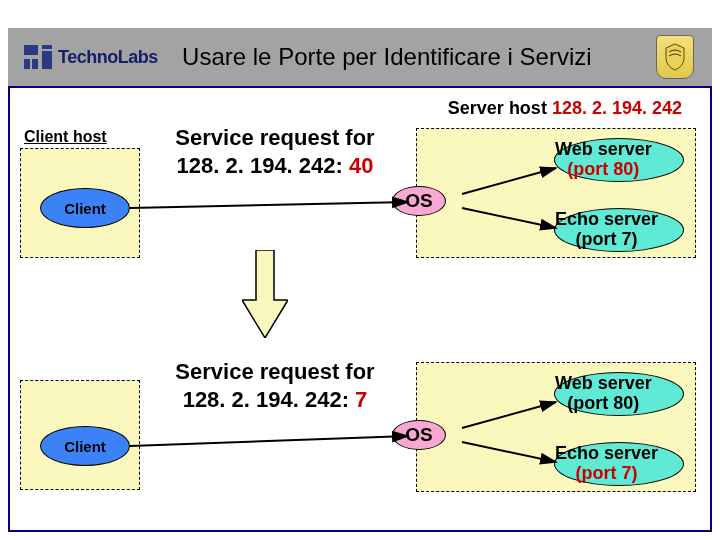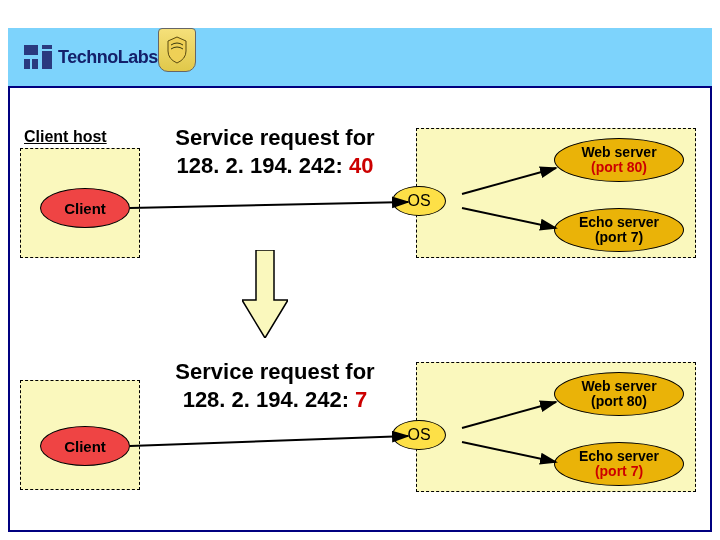--- a/index.html
+++ b/index.html
@@ -17,22 +17,23 @@
     position: absolute;
     left: 8px; top: 28px; right: 8px; bottom: 8px;
     border: 2px solid #000080;
     background: #fff;
   }
   .title-bar {
     position: absolute;
     left: 8px; top: 28px; width: 704px; height: 60px;
     border-bottom: 2px solid #000080;
     display: flex;
+    align-items: center;
     z-index: 5;
-    background: #7dd3fc;
+    background: #a3a3a3;
   }
   .logo-block {
     display: flex; align-items: center; gap: 4px;
     margin-left: 16px;
   }
   .logo-text { font-weight: bold; font-size: 18px; color: #14206a; letter-spacing: -0.5px;}
   .title-text {
     flex: 1;
     text-align: center;
     font-size: 24px;
@@ -74,56 +75,56 @@
 
   .client-host-label {
     position: absolute;
     font-weight: bold;
     font-size: 16px;
   }
 
   .client-oval {
     position: absolute;
     width: 90px; height: 40px;
-    background: #ef4444;
+    background: #3b82f6;
     border: 1.5px solid #000;
     border-radius: 50%;
     display: flex; align-items: center; justify-content: center;
     font-weight: bold; font-size: 15px;
   }
 
   .server-box {
     position: absolute;
     right: 14px;
     width: 280px; height: 130px;
     background: #faf8bd;
     border: 1.5px dashed #000;
   }
   .server-box.top { top: 38px; }
   .server-box.bot { top: 272px; }
 
   .os-oval {
     position: absolute;
     width: 54px; height: 30px;
-    background: #fde047;
+    background: #f9a8d4;
     border: 1.5px solid #000;
     border-radius: 50%;
     display:flex; align-items:center; justify-content:center;
-    font-weight: normal; font-size: 16px;
+    font-weight: bold; font-size: 19px;
   }
 
   .srv-oval {
     position: absolute;
     width: 130px; height: 44px;
-    background: #eab308;
+    background: #5eead4;
     border: 1.5px solid #000;
     border-radius: 50%;
-    display:flex; align-items:center; justify-content:center;
+    display:flex; align-items:center; justify-content:flex-start;
     text-align:center;
-    font-weight: bold; font-size: 14px;
+    font-weight: bold; font-size: 18px;
     line-height: 1.1;
   }
   .port-red { color: #cc0000; }
 
   .req-text {
     position: absolute;
     font-weight: bold;
     font-size: 22px;
     text-align: center;
     line-height: 1.25;
@@ -152,30 +153,34 @@
   <div class="logo-block">
     <svg width="30" height="28" viewBox="0 0 30 28">
       <rect x="0" y="2" width="14" height="10" fill="#2a3a7f"></rect>
       <rect x="0" y="16" width="6" height="10" fill="#2a3a7f"></rect>
       <rect x="8" y="16" width="6" height="10" fill="#2a3a7f"></rect>
       <rect x="18" y="8" width="10" height="18" fill="#2a3a7f"></rect>
       <rect x="18" y="2" width="10" height="4" fill="#2a3a7f"></rect>
     </svg>
     <span class="logo-text">TechnoLabs</span>
   </div>
+  <div class="title-text">Usare le Porte per Identificare i Servizi</div>
   <div class="crest">
     <svg width="26" height="30" viewBox="0 0 26 30">
       <path d="M13 2 L4 6 L4 16 Q4 24 13 28 Q22 24 22 16 L22 6 Z" fill="#efd056" stroke="#5a4a10"></path>
       <path d="M7 10 Q13 6 19 10 M7 14 Q13 10 19 14" stroke="#3a3a10" fill="none" stroke-width="1"></path>
     </svg>
   </div>
 </div>
 
 <div class="canvas">
 
+  <div class="server-title">
+    <span>Server host </span><span class="ip">128. 2. 194. 242</span>
+  </div>
 
   <div class="client-host-label" style="left:14px; top:38px;text-decoration:underline;">Client host</div>
   <div class="client-host-box" style="top:58px;"></div>
   <div class="client-oval" style="left:30px; top:98px;">Client</div>
 
   <div class="req-text req1">
     <span>Service request for</span><br>
     <span>128. 2. 194. 242:</span><span class="port-red"> 40</span><br>
   </div>
 

